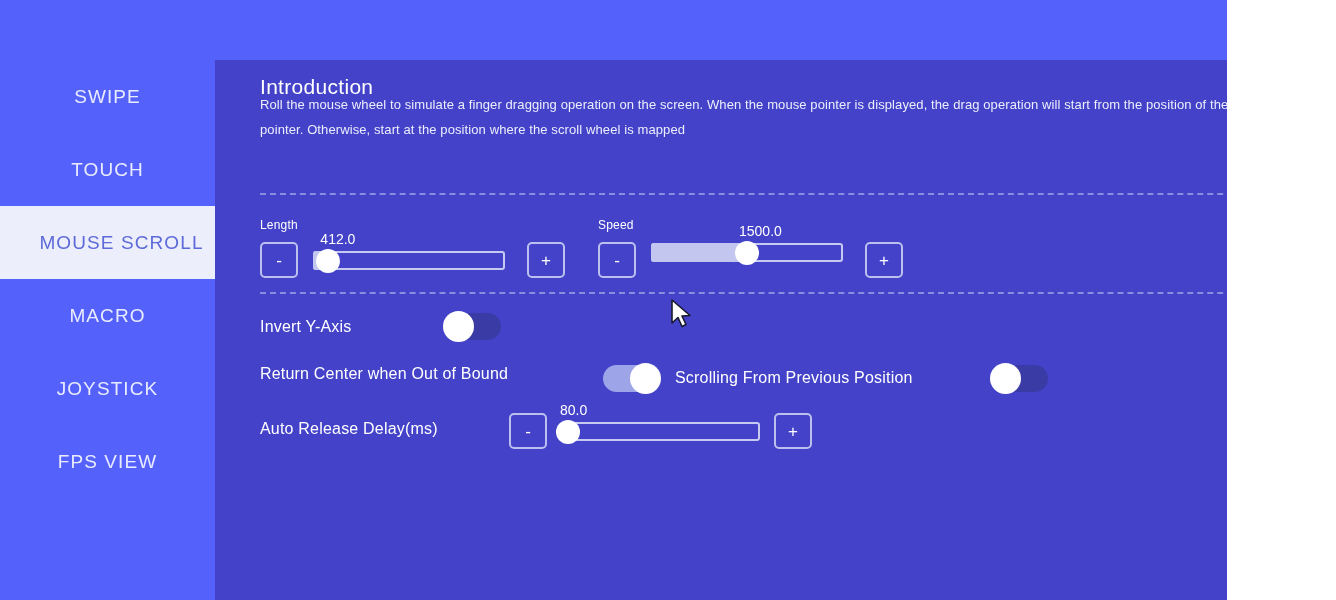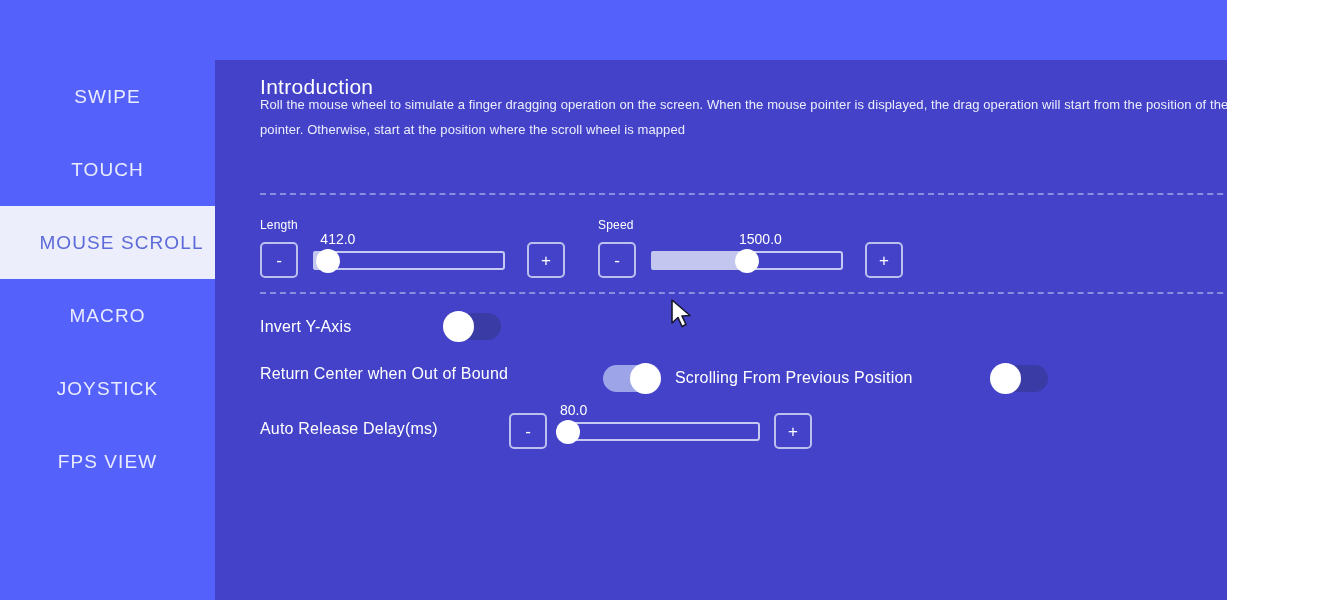--- a/index.html
+++ b/index.html
@@ -270,21 +270,21 @@
       <div class="slider-knob" id="length-knob" style="left: 8%;"></div>
       <div class="slider-value" id="length-val" style="left: calc(8% - 8px); text-align: right;">412.0</div>
     </div>
 
     <div class="stepper-btn" style="left:312px; top:182px;">+</div>
 
     <div class="slider-label" style="left:383px; top:158px;">Speed</div>
 
     <div class="stepper-btn" style="left:383px; top:182px;">-</div>
 
-    <div class="slider-wrap" style="left:436px; top:182px; width:192px;text-decoration:underline;">
+    <div class="slider-wrap" style="left:436px; top:174px; width:192px;text-decoration:underline;">
       <div class="slider-track"></div>
       <div class="slider-fill" id="speed-fill" style="width: 50%;"></div>
       <div class="slider-knob" id="speed-knob" style="left: 50%;"></div>
       <div class="slider-value" id="speed-val" style="left: calc(50% - 8px);">1500.0</div>
     </div>
 
     <div class="stepper-btn" style="left:650px; top:182px;">+</div>
 
     <div class="divider" id="divider-2"></div>
 

